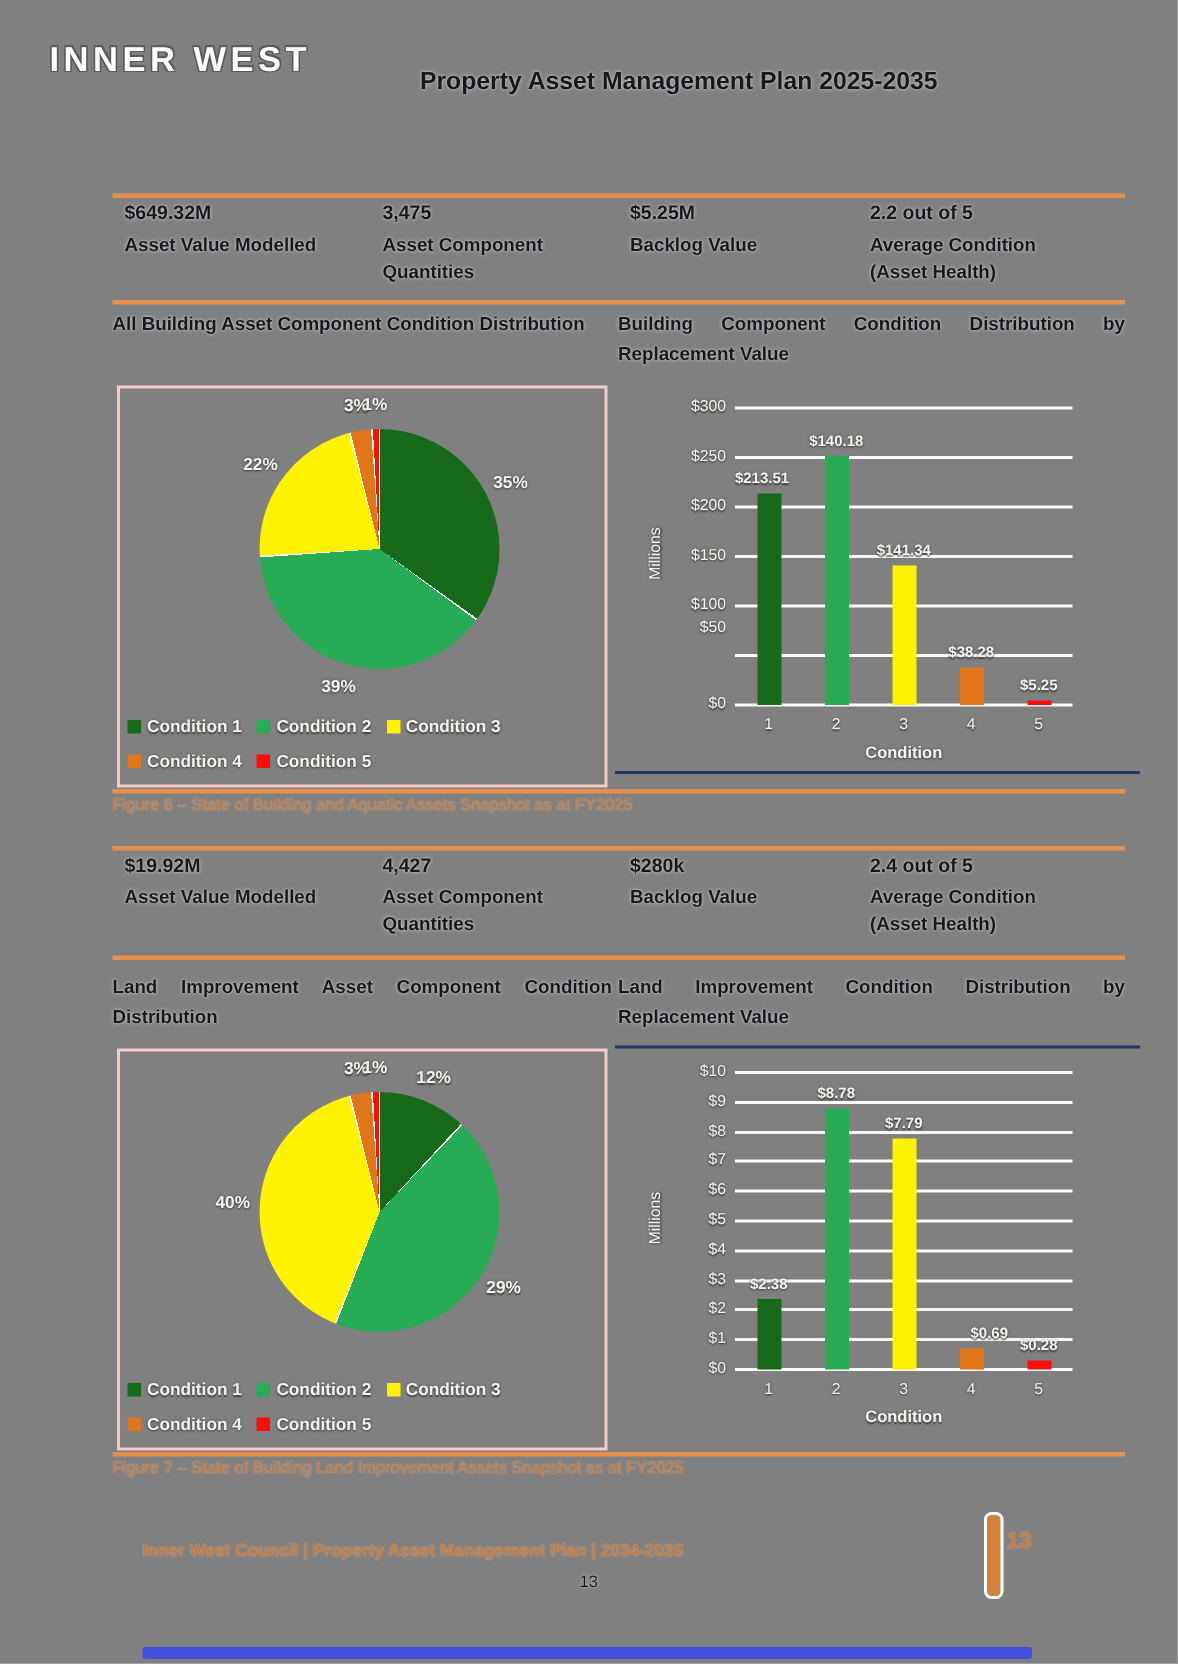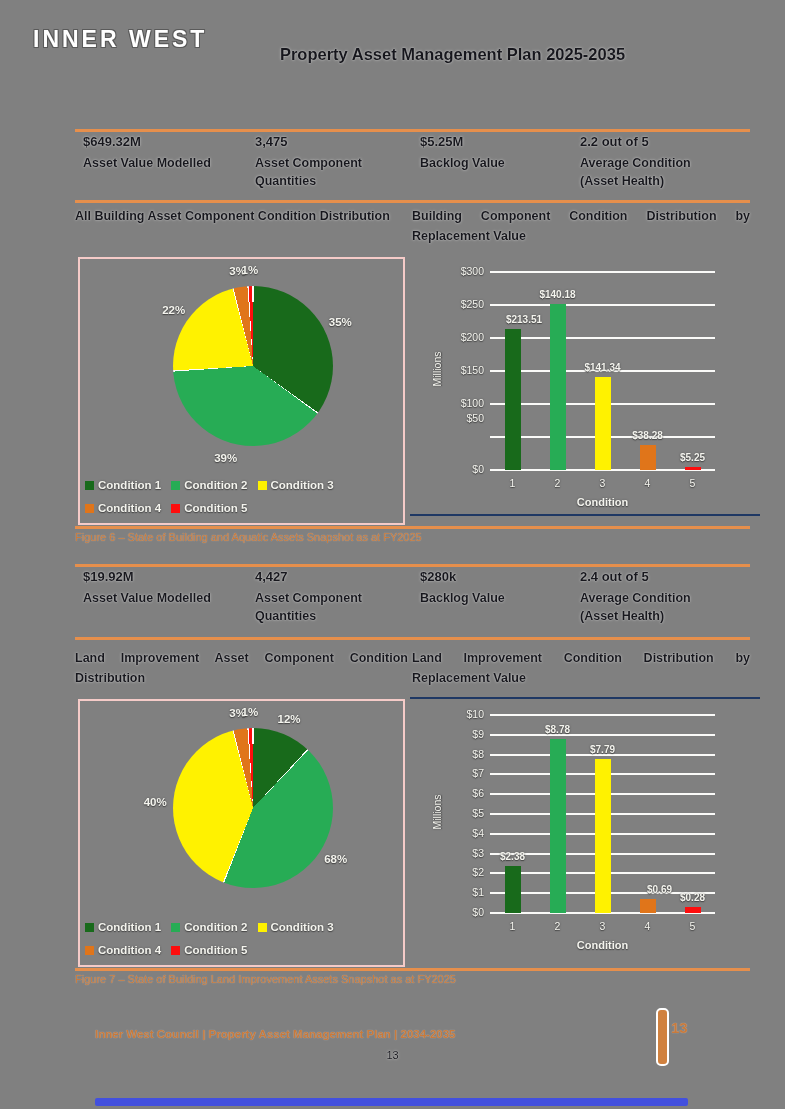--- a/index.html
+++ b/index.html
@@ -114,21 +114,21 @@
         <div class="y-tick light-text" style="left: 28px; top: 141px;">$100</div>
         <div class="gridline" style="left: 80px; top: 114px; width: 225px;"></div>
         <div class="y-tick light-text" style="left: 28px; top: 108px;">$150</div>
         <div class="gridline" style="left: 80px; top: 81px; width: 225px;"></div>
         <div class="y-tick light-text" style="left: 28px; top: 75px;">$200</div>
         <div class="gridline" style="left: 80px; top: 48px; width: 225px;"></div>
         <div class="y-tick light-text" style="left: 28px; top: 42px;">$250</div>
         <div class="gridline" style="left: 80px; top: 15px; width: 225px;"></div>
         <div class="y-tick light-text" style="left: 28px; top: 9px;">$300</div>
         <div class="bar" style="left: 94.5px; top: 73.0834px; height: 140.917px; background: rgb(24, 106, 27);"></div>
-        <div class="bar-value light-text" style="left: 114px; top: 58.0834px; text-align: right;">$213.51</div>
+        <div class="bar-value light-text" style="left: 98px; top: 58.0834px; text-align: right;">$213.51</div>
         <div class="x-tick light-text" style="left: 102.5px; top: 221px;">1</div>
         <div class="bar" style="left: 139.5px; top: 48.3862px; height: 165.614px; background: rgb(39, 172, 85);"></div>
         <div class="bar-value light-text" style="left: 147.5px; top: 33.3862px;">$140.18</div>
         <div class="x-tick light-text" style="left: 147.5px; top: 221px;">2</div>
         <div class="bar" style="left: 184.5px; top: 120.716px; height: 93.2844px; background: rgb(255, 242, 0);"></div>
         <div class="bar-value light-text" style="left: 192.5px; top: 105.716px;">$141.34</div>
         <div class="x-tick light-text" style="left: 192.5px; top: 221px;">3</div>
         <div class="bar" style="left: 229.5px; top: 188.735px; height: 25.2648px; background: rgb(224, 117, 26);"></div>
         <div class="bar-value light-text" style="left: 237.5px; top: 173.735px;">$38.28</div>
         <div class="x-tick light-text" style="left: 237.5px; top: 221px;">4</div>
@@ -164,21 +164,21 @@
   </div>
   <div class="rule" style="top:637px"></div>
 
   <div class="sec-title dark-text" style="left:75px;top:648px;width:333px">Land Improvement Asset Component Condition Distribution</div>
   <div class="sec-title dark-text" style="left:412px;top:648px;width:338px">Land Improvement Condition Distribution by Replacement Value</div>
 
   <div class="pie-box" style="top:699px">
     <div class="pie-area">
         <div class="pie" style="left: 93px; top: 27px; background: conic-gradient(rgb(253, 253, 253) 0deg, rgb(253, 253, 253) 0.45deg, rgb(24, 106, 27) 0.45deg, rgb(24, 106, 27) 42.75deg, rgb(253, 253, 253) 42.75deg, rgb(253, 253, 253) 43.2deg, rgb(253, 253, 253) 43.2deg, rgb(253, 253, 253) 43.65deg, rgb(39, 172, 85) 43.65deg, rgb(39, 172, 85) 201.15deg, rgb(253, 253, 253) 201.15deg, rgb(253, 253, 253) 201.6deg, rgb(253, 253, 253) 201.6deg, rgb(253, 253, 253) 202.05deg, rgb(255, 242, 0) 202.05deg, rgb(255, 242, 0) 345.15deg, rgb(253, 253, 253) 345.15deg, rgb(253, 253, 253) 345.6deg, rgb(253, 253, 253) 345.6deg, rgb(253, 253, 253) 346.05deg, rgb(224, 117, 26) 346.05deg, rgb(224, 117, 26) 355.95deg, rgb(253, 253, 253) 355.95deg, rgb(253, 253, 253) 356.4deg, rgb(253, 253, 253) 356.4deg, rgb(253, 253, 253) 356.85deg, rgb(254, 13, 13) 356.85deg, rgb(254, 13, 13) 359.55deg, rgb(253, 253, 253) 359.55deg, rgb(253, 253, 253) 360deg);"></div>
         <div class="pie-label light-text" style="left: 209.076px; top: 17.7415px;">12%</div>
-        <div class="pie-label light-text" style="left: 255.744px; top: 158.439px;">68%</div>
+        <div class="pie-label light-text" style="left: 255.744px; top: 158.439px;">29%</div>
         <div class="pie-label light-text" style="left: 75.1934px; top: 100.972px;">40%</div>
         <div class="pie-label light-text" style="left: 157.669px; top: 12.1819px;">3%</div>
         <div class="pie-label light-text" style="left: 169.922px; top: 11.0474px;">1%</div>
       </div>
     <div class="legend">
       <div class="legend-line">
         <span class="legend-item light-text"><span class="swatch" style="background: rgb(24, 106, 27);"></span><span>Condition 1</span></span><span class="legend-item light-text"><span class="swatch" style="background: rgb(39, 172, 85);"></span><span>Condition 2</span></span><span class="legend-item light-text"><span class="swatch" style="background: rgb(255, 242, 0);"></span><span>Condition 3</span></span>
       </div>
       <div class="legend-line">
         <span class="legend-item light-text"><span class="swatch" style="background: rgb(224, 117, 26);"></span><span>Condition 4</span></span><span class="legend-item light-text"><span class="swatch" style="background: rgb(254, 13, 13);"></span><span>Condition 5</span></span>

